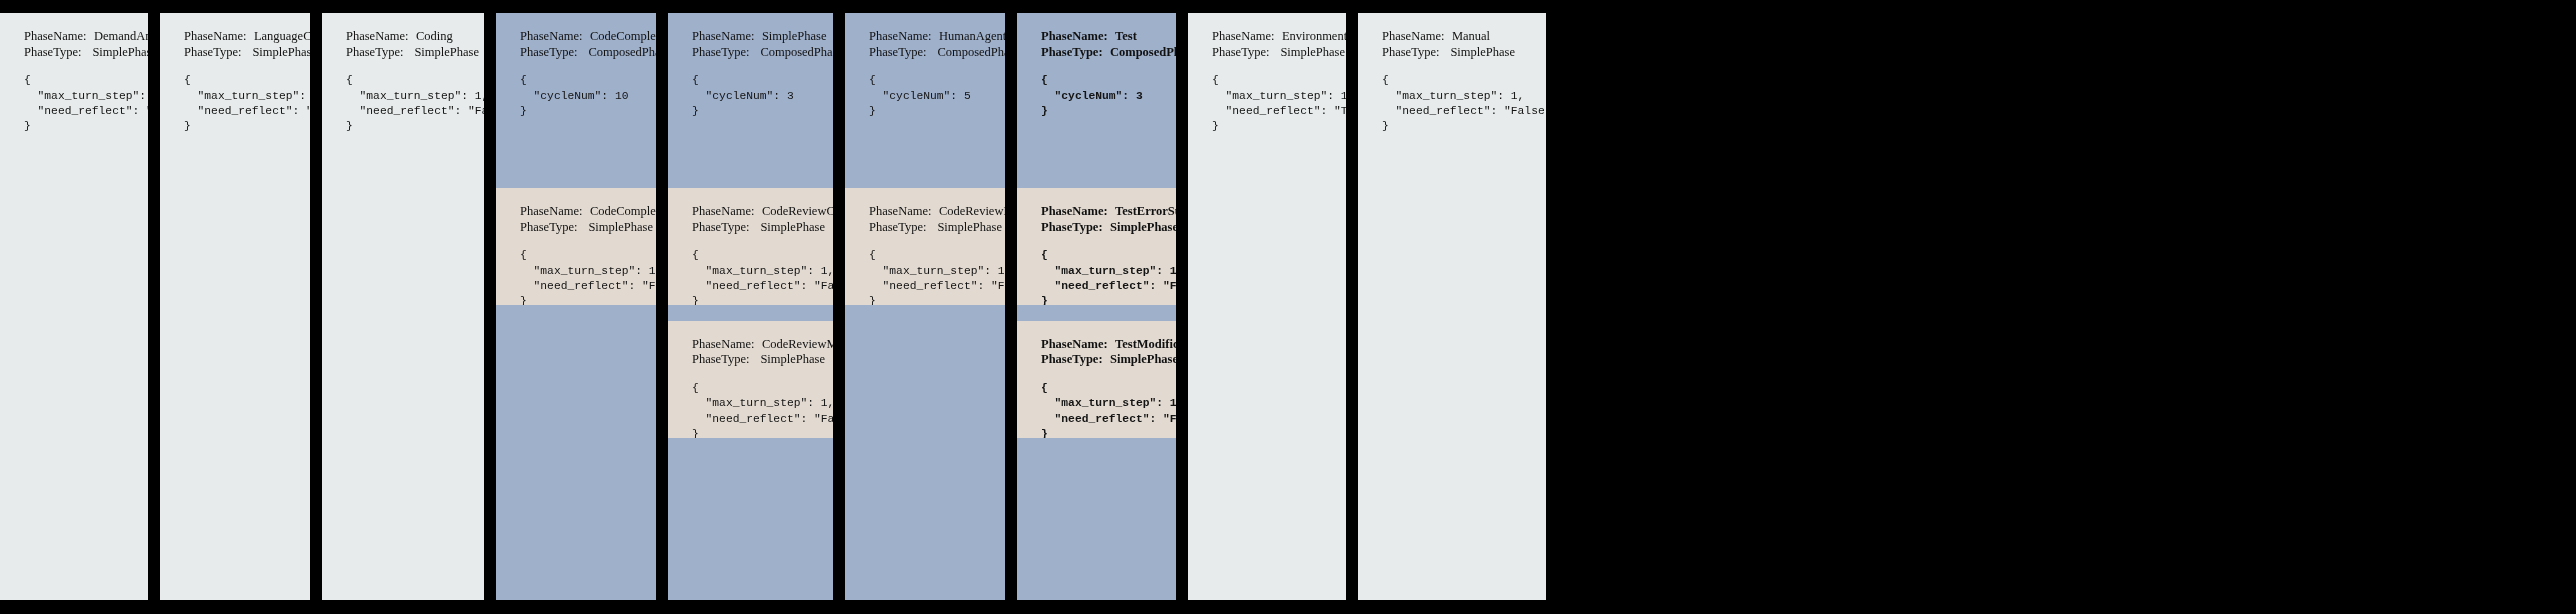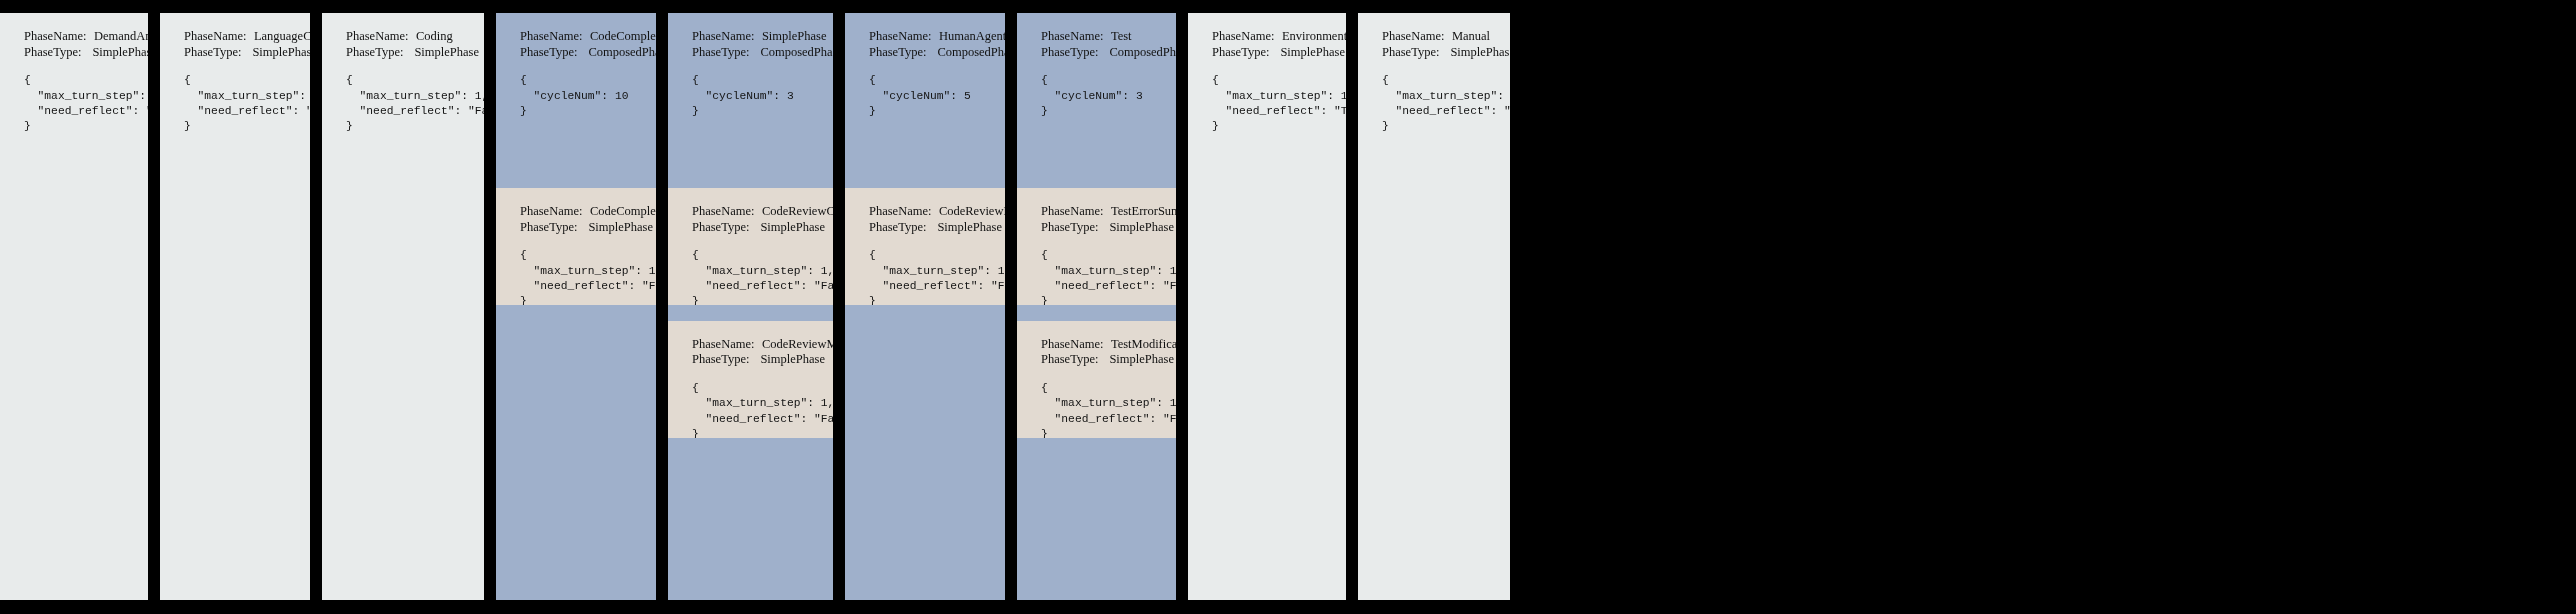--- a/index.html
+++ b/index.html
@@ -102,23 +102,23 @@
     margin: 0;
   }
 
   
   .w1 { width: 148px; }
   .w2 { width: 150px; }
   .w3 { width: 162px; }
   .w4 { width: 160px; }
   .w5 { width: 165px; }
   .w6 { width: 160px; }
-  .w7 { width: 159px; }
+  .w7 { width: 159px; font-weight: bold; }
   .w8 { width: 158px; }
-  .w9 { width: 152px; gap: 7px; }
+  .w9 { width: 188px; gap: 7px; }
 </style>
 </head>
 <body>
 
 <div id="board">
 
   <div class="panel simple w1">
     <div class="section grey">
       <div class="meta">
         <span class="meta-row"><span class="meta-key">PhaseName:</span><span class="meta-val">DemandAnalysis</span></span>

